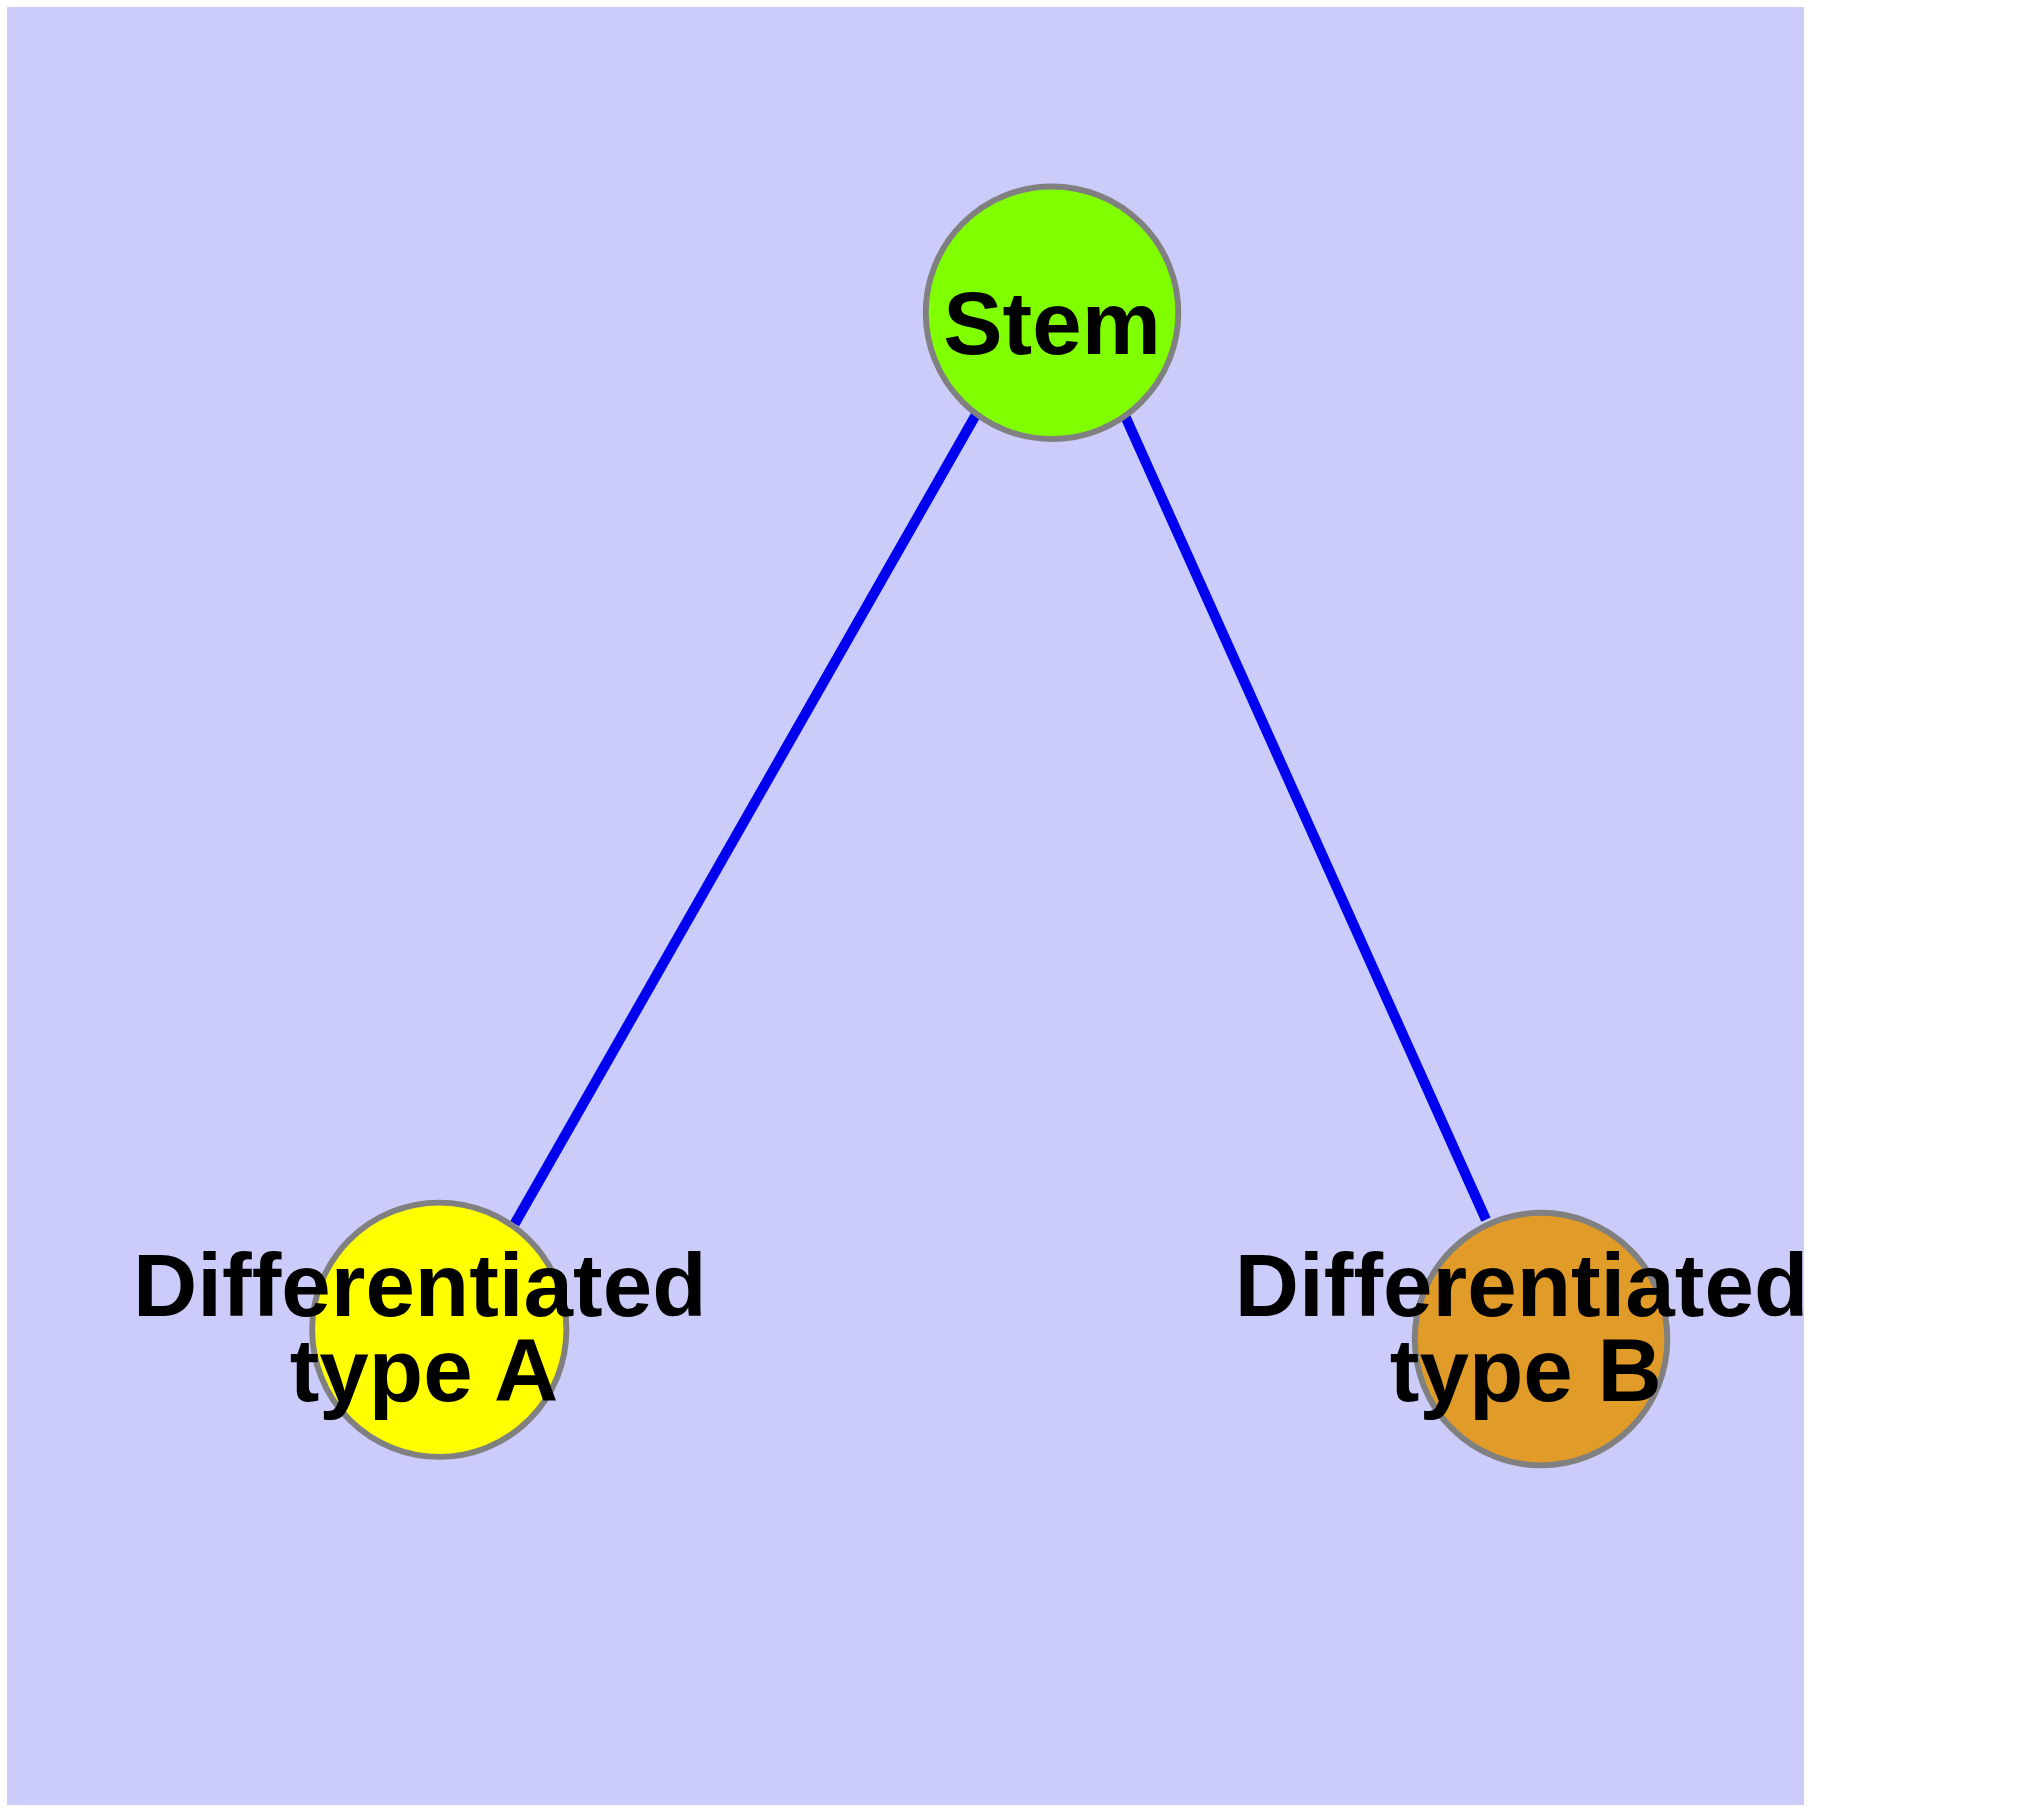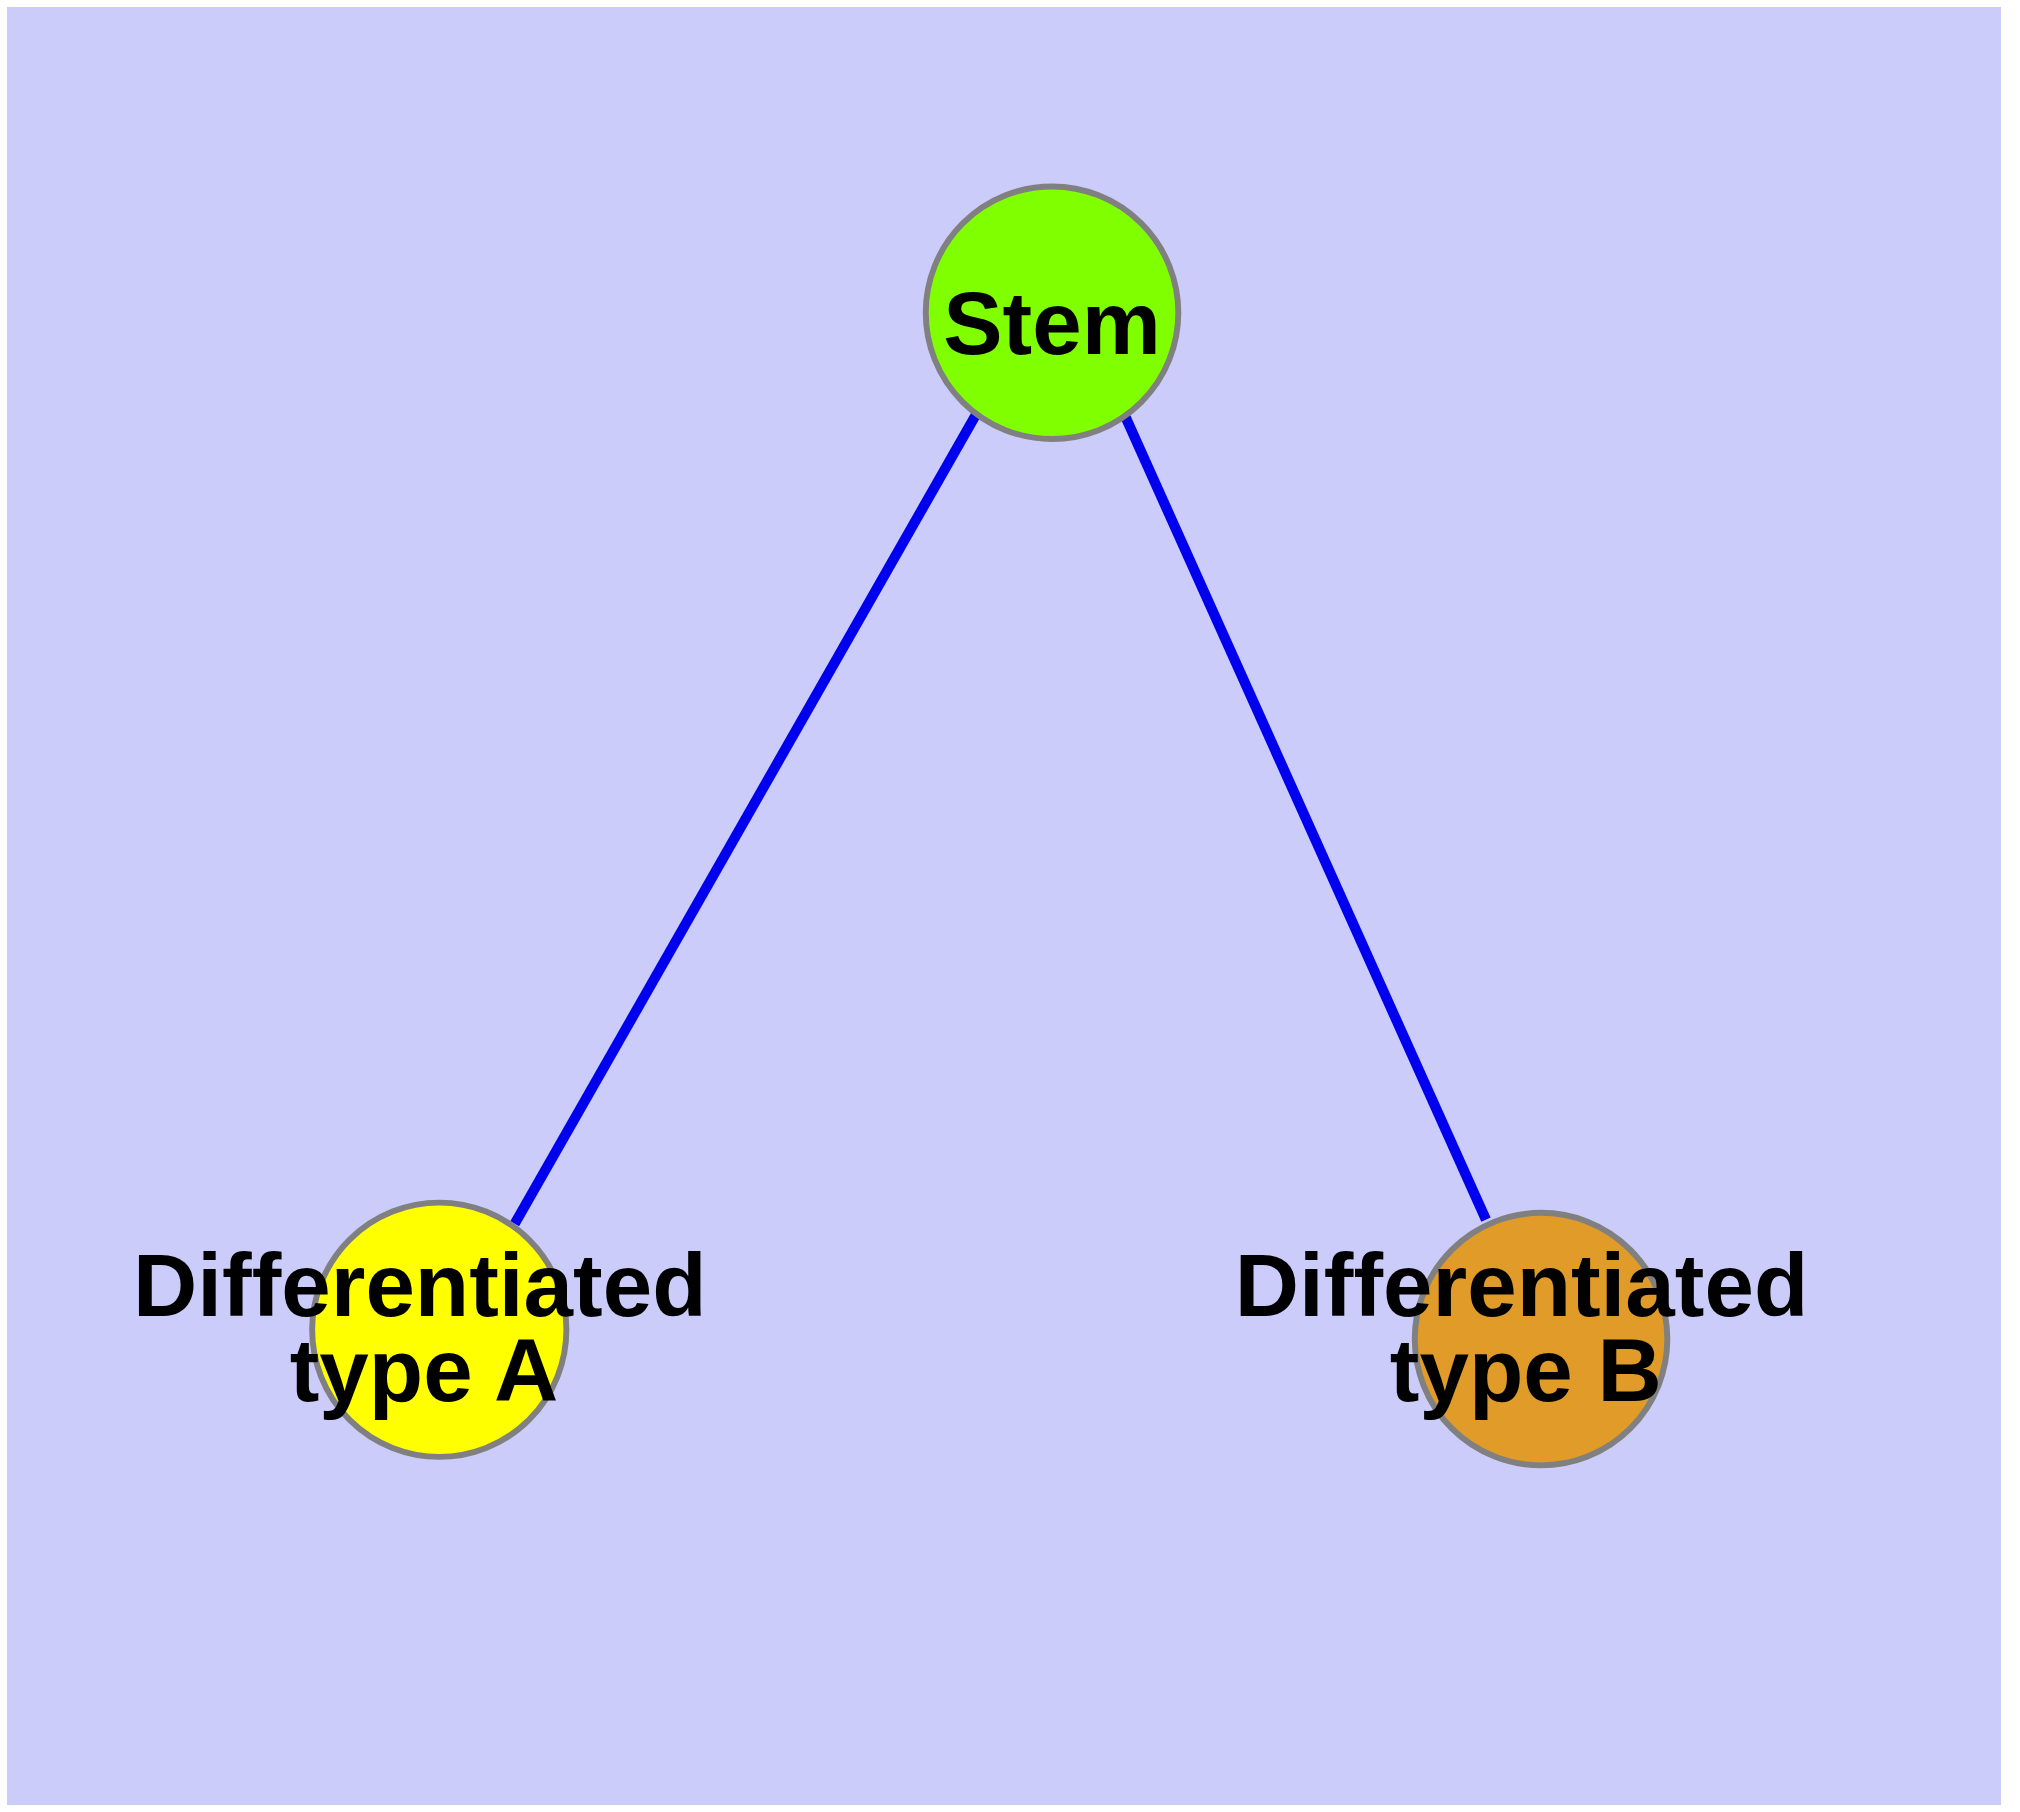--- a/index.html
+++ b/index.html
@@ -6,21 +6,21 @@
   html, body {
     margin: 0;
     padding: 0;
     background: #ffffff;
   }
   body {
     font-family: "Liberation Sans", sans-serif;
   }
   #stage {
     position: relative;
-    width: 2001px;
+    width: 1804px;
     height: 1812px;
     background: #ffffff;
     overflow: hidden;
   }
   #panel {
     position: absolute;
     left: 6.8px;
     top: 6.8px;
     width: 2007px;
     height: 1798px;

